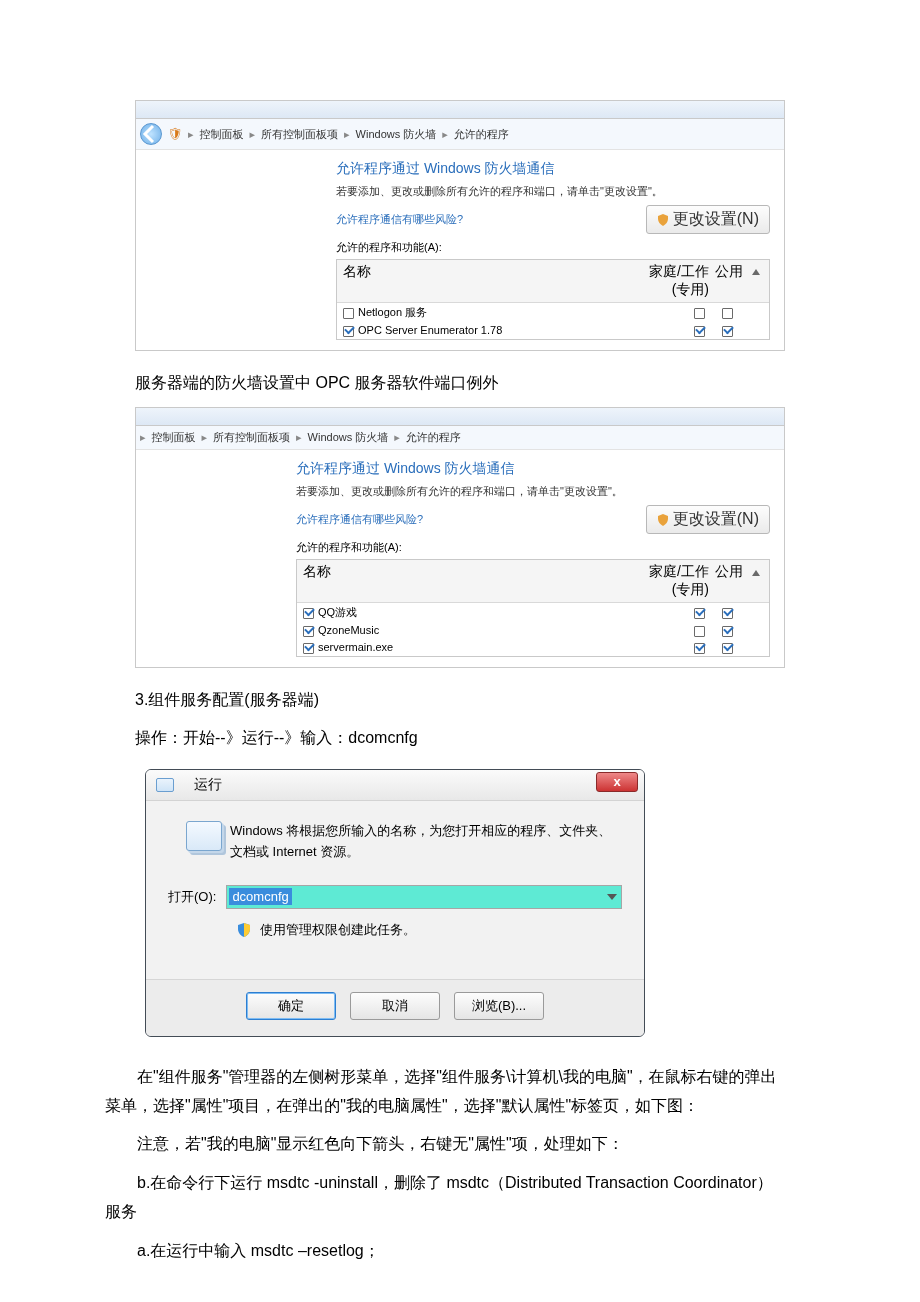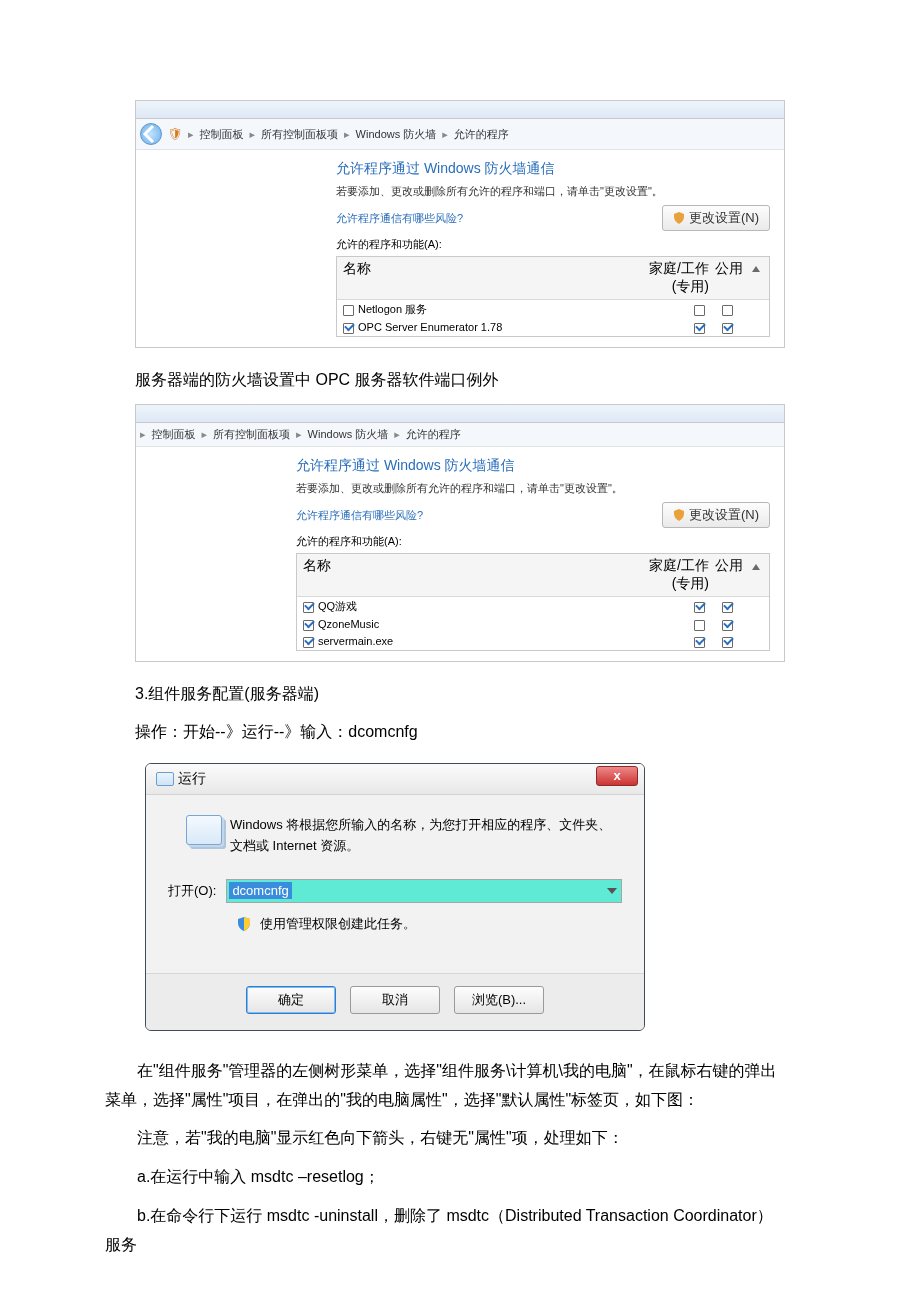--- a/index.html
+++ b/index.html
@@ -37,21 +37,21 @@
   .fw-nav .sep { color: #888; }
   .fw-body { padding: 10px 14px 10px 200px; font-size: 11px; position: relative; }
   .fw2 .fw-body { padding-left: 160px; }
   .fw-h1 { color: #2a6ebb; font-size: 14px; font-weight: 400; margin-bottom: 6px; }
   .fw-desc { color: #333; font-size: 11px; margin-bottom: 6px; }
   .fw-link { color: #2a6ebb; font-size: 11px; display: inline-block; }
   .fw-row1 { display: flex; justify-content: space-between; align-items: center; margin-bottom: 6px; }
   .fw-btn {
     background: linear-gradient(#fdfdfd,#eaeaea);
     border: 1px solid #b8b8b8;
-    font-size: 13px;
+    font-size: 16px;
     padding: 3px 10px;
     border-radius: 3px;
     display: inline-flex; align-items: center; gap: 4px;
     color: #333;
   }
   .fw-btn svg { width: 12px; height: 12px; }
   .fw-section { margin-top: 6px; }
   .fw-section-label { font-size: 11px; margin-bottom: 4px; }
   .fw-table {
     border: 1px solid #c9c9c9;
@@ -104,21 +104,21 @@
     margin: 16px auto 10px 10px;
     background: #f2f2f2;
     box-shadow: none;
     position: relative;
   }
   .run-title {
     background: linear-gradient(#fbfbfb,#e8e8e8);
     border-bottom: 1px solid #d3d3d3;
     padding: 6px 10px;
     font-size: 14px;
-    display: flex; align-items: center; gap: 4px;
+    display: flex; align-items: center; gap: 20px;
     position: relative;
   }
   .run-title-icon {
     width: 18px; height: 14px;
     border: 1px solid #6a9ed0;
     border-radius: 2px;
     background: linear-gradient(#eaf3fc,#cfe4f7);
     display: inline-block;
     position: relative;
   }
@@ -356,15 +356,15 @@
         <button class="run-btn">浏览(B)...</button>
       </div>
     </div>
   </div>
 
 </div>
 
 <div style="padding: 6px 135px 0 105px;">
   <div class="para indent">在"组件服务"管理器的左侧树形菜单，选择"组件服务\计算机\我的电脑"，在鼠标右键的弹出菜单，选择"属性"项目，在弹出的"我的电脑属性"，选择"默认属性"标签页，如下图：</div>
   <div class="para indent">注意，若"我的电脑"显示红色向下箭头，右键无"属性"项，处理如下：</div>
+  <div class="para indent">b.在命令行下运行 msdtc -uninstall，删除了 msdtc（Distributed Transaction Coordinator）服务</div>
   <div class="para indent">a.在运行中输入 msdtc –resetlog；</div>
-  <div class="para indent">b.在命令行下运行 msdtc -uninstall，删除了 msdtc（Distributed Transaction Coordinator）服务</div>
 </div>
 
 </body></html>

